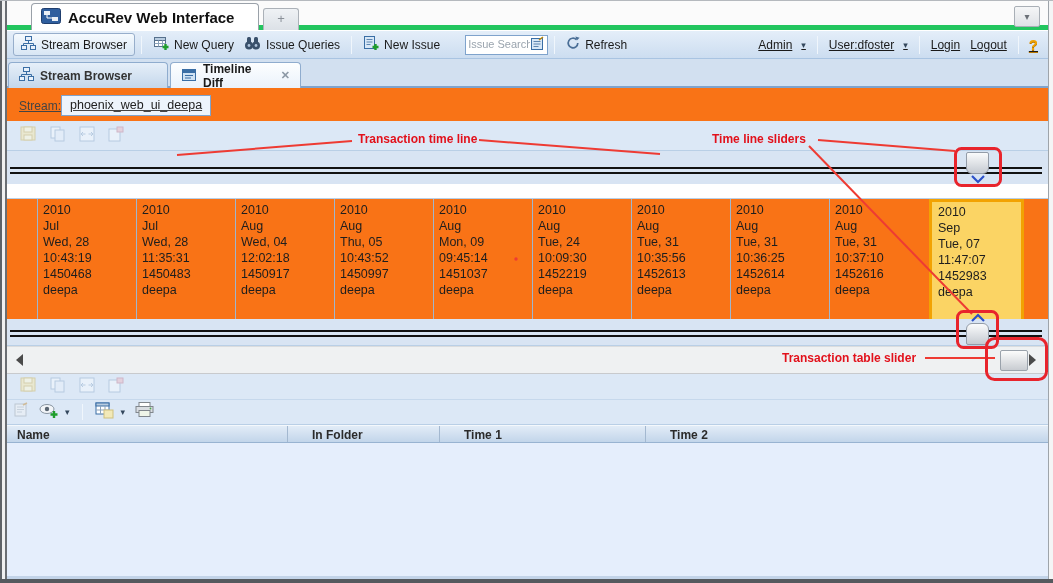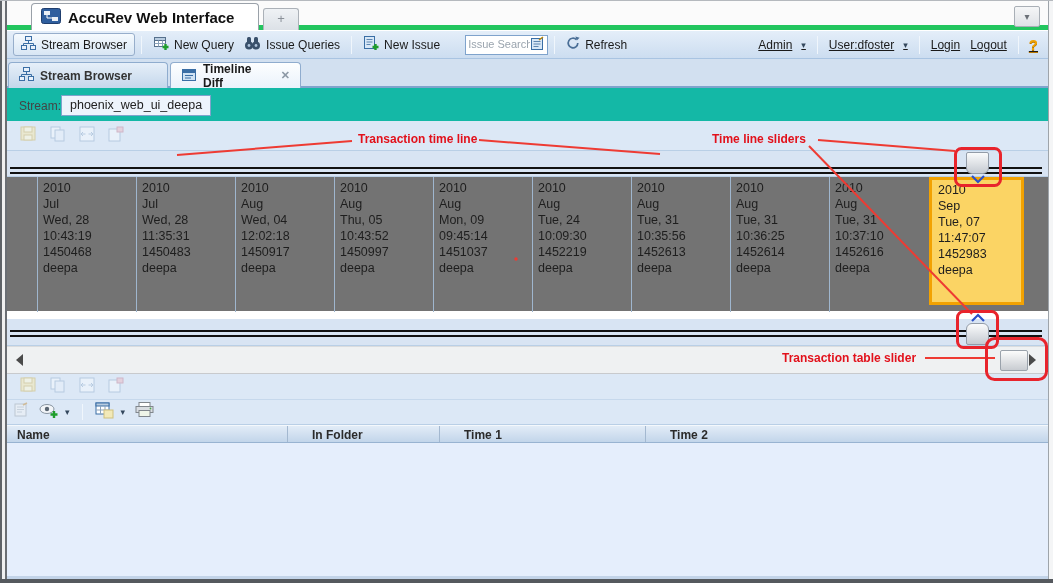--- a/index.html
+++ b/index.html
@@ -41,43 +41,43 @@
 
   
   .doc-tabs { position:absolute; left:7px; top:58px; width:1041px; height:29px; background:#D2E0F0; border-bottom:2px solid #7FA3CC; }
   .doc-tab { position:absolute; top:3px; height:26px; border:1px solid #8FACCE; border-bottom:none; border-radius:4px 4px 0 0;
     display:flex; align-items:center; gap:6px; padding:0 10px; font-size:12px; font-weight:bold; color:#333; }
   .doc-tab.inactive { left:1px; width:160px; background:linear-gradient(#E6EFF9,#C4D7EB); }
   .doc-tab.active { left:163px; width:131px; background:linear-gradient(#FDFEFF,#EAF2FB); color:#1A1A1A; }
   .tab-close { color:#8D99A6; font-size:11px; font-weight:bold; margin-left:4px; }
 
   
-  .stream-row { position:absolute; left:7px; top:87px; width:1041px; height:36px; background:#14b8a6; border-bottom:1px solid #C2D4E8;
-    display:flex; align-items:center; font-size:12px; color:#444; }
+  .stream-row { position:absolute; left:7px; top:87px; width:1041px; height:36px; background:#f97316; border-bottom:1px solid #C2D4E8;
+    display:flex; align-items:center; font-size:12px; color:#444;text-decoration:underline; }
   .stream-label { margin-left:12px; }
   .stream-box { border:1px solid #7FA3CC; background:#EDF4FC; color:#222; padding:2px 8px 3px 8px; font-size:12.5px; }
 
   
   .icon-bar { position:absolute; left:7px; width:1041px; background:#DCE8F6; display:flex; align-items:center; }
   .icon-bar-1 { top:120px; height:30px; border-bottom:1px solid #B9CFE6; padding-left:11px; gap:9px; }
   .icon-bar-2 { top:373px; height:26px; border-bottom:1px solid #C6D8EC; padding-left:11px; gap:9px; }
   .icon-bar-3 { top:399px; height:25px; border-bottom:1px solid #B9CFE6; padding-left:4px; gap:6px; }
   .ico-btn { display:flex; align-items:center; gap:2px; padding:1px 2px; }
   .faded { opacity:0.6; }
   .bar-sep { width:1px; height:16px; background:#B3C6DC; border-right:1px solid #F0F6FC; margin:0 4px; }
 
   
   .tl-top-strip { position:absolute; left:7px; top:150px; width:1041px; height:33px; background:#D8E4F3; }
   .tl-bottom-strip { position:absolute; left:7px; top:318px; width:1041px; height:27px; background:#D8E4F3; border-bottom:1px solid #B9CFE6; }
   .track { position:absolute; left:3px; width:1032px; height:7px; border-top:2px solid #111; border-bottom:2px solid #111; }
   .tl-top-strip .track { top:16px; }
   .tl-bottom-strip .track { top:11px; }
 
   
-  .tl-cells { position:absolute; left:7px; top:175px; width:1041px; height:135px; background:#737373; border-top:1px solid #B9CFE6; }
+  .tl-cells { position:absolute; left:7px; top:197px; width:1041px; height:135px; background:#f97316; border-top:1px solid #B9CFE6; }
   .cells-row { position:absolute; left:30px; top:0; display:flex; }
   .t-cell { width:99px; height:135px; border-left:1px solid #9FB6CE; padding:3px 4px 0 5px;
     font-size:12.5px; line-height:16px; color:#1E1E1E; }
   .t-cell.highlight { width:95px; height:128px; margin-left:1px; border:3px solid var(--highlight-border,#F2A202);
     background:var(--highlight-fill,#FBD464); padding:2px 0 0 6px; }
 
   
   .slider { position:absolute; width:24px; z-index:20; }
   .slider-down { left:966px; top:151px; }
   .slider-up { left:966px; top:311px; }

